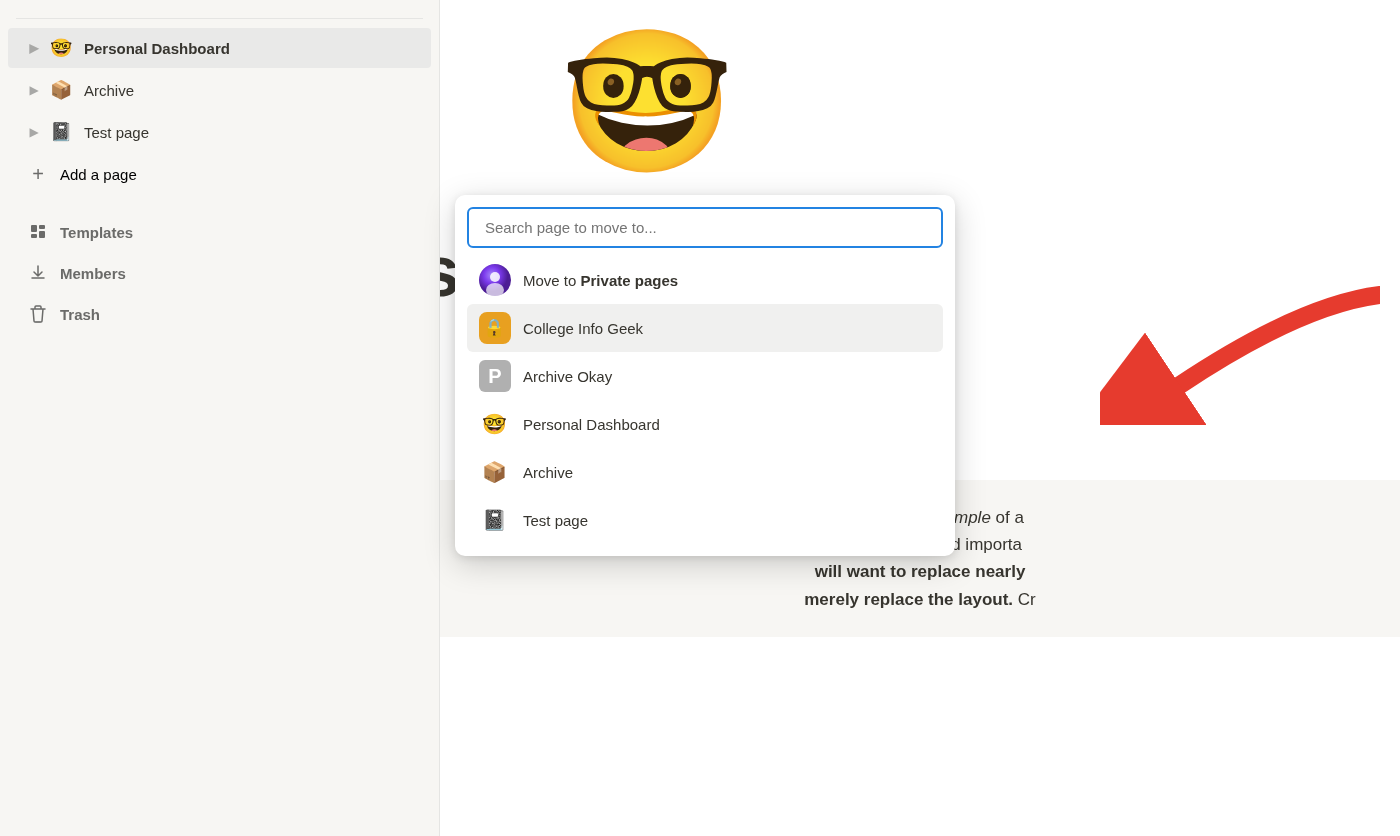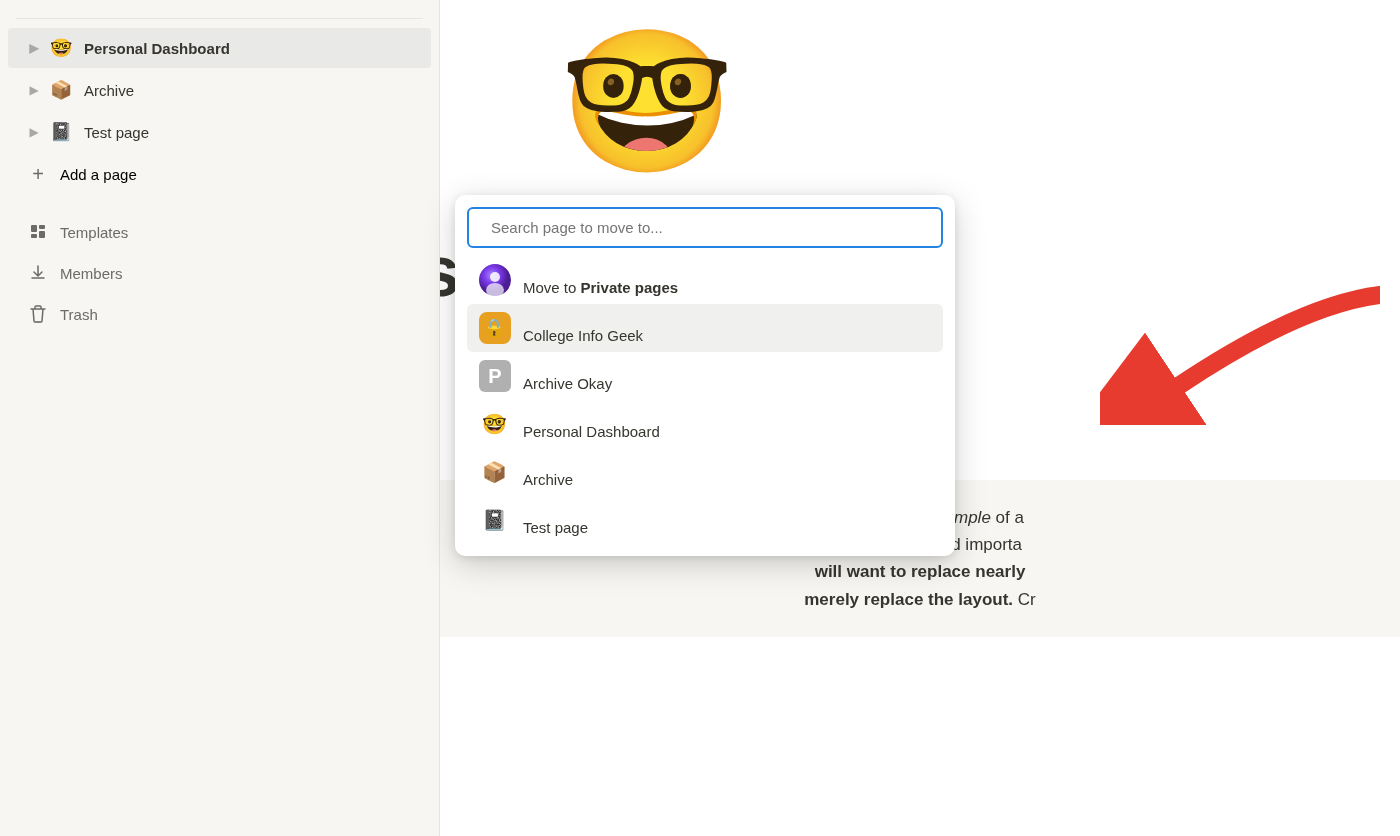--- a/index.html
+++ b/index.html
@@ -69,20 +69,21 @@
     }
 
     .sidebar-divider {
       height: 1px;
       background: #e5e5e3;
       margin: 8px 16px;
     }
 
     .sidebar-bottom {
       margin-top: 16px;
+      font-weight: bold;
     }
 
     .sidebar-bottom .sidebar-item .label {
       color: #6b6b69;
       font-size: 15px;
     }
 
     
     .main-content {
       flex: 1;
@@ -154,32 +155,32 @@
       z-index: 100;
       padding: 12px;
     }
 
     .search-input-wrapper {
       margin-bottom: 8px;
     }
 
     .search-input {
       width: 100%;
-      padding: 10px 22px;
+      padding: 10px 16px;
       border: 2px solid #2383e2;
       border-radius: 6px;
       font-size: 15px;
       color: #0369a1;
       outline: none;
       background: #fff;
     }
 
     .dropdown-item {
       display: flex;
-      align-items: flex-end;
+      align-items: center;
       padding: 8px 12px;
       border-radius: 6px;
       cursor: pointer;
       font-size: 15px;
       color: #37352f;
     }
 
     .dropdown-item:hover, .dropdown-item.highlighted {
       background: #f0f0ef;
     }

